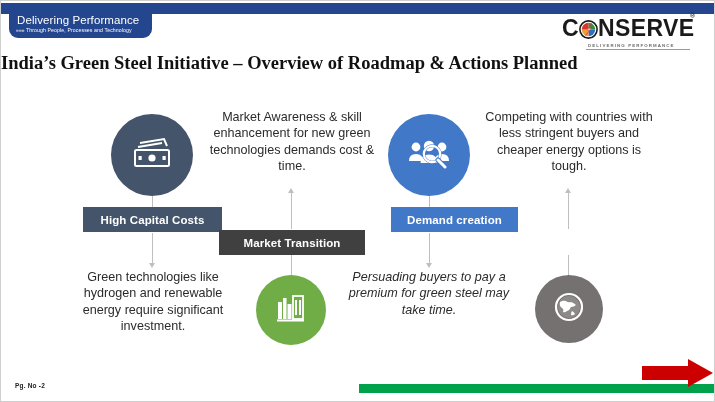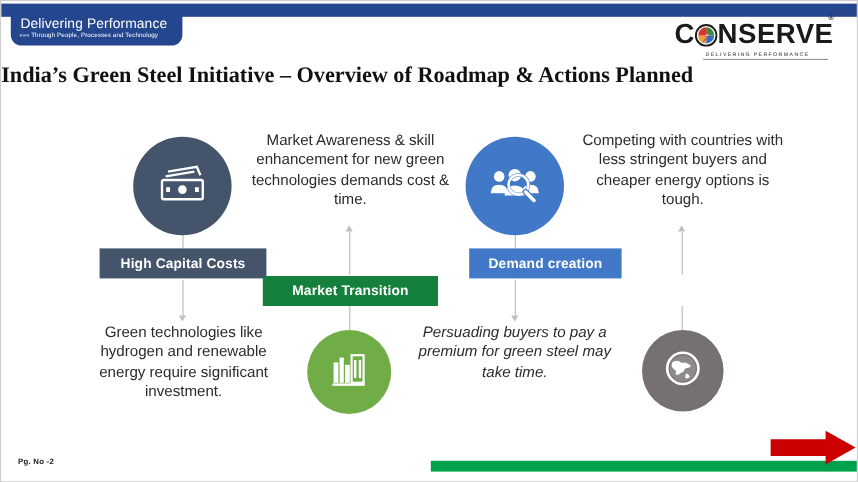--- a/index.html
+++ b/index.html
@@ -174,21 +174,21 @@
           <rect x="30.5" y="19" width="3.2" height="4" fill="#ffffff"></rect>
         </svg>
       </span>
     </div>
     <div class="boxlabel" style="left:82px;top:110px;width:139px;background:#44546A;">
       <span>High Capital Costs</span>
     </div>
     <div class="blurb" style="left:203px;top:12px;width:176px;">Market Awareness &amp; skill enhancement for new green technologies demands cost &amp; time.</div>
 
     <div class="blurb" style="left:66px;top:172px;width:172px;">Green technologies like hydrogen and renewable energy require significant investment.</div>
-    <div class="boxlabel" style="left:218px;top:133px;width:146px;background:#15803d;">
+    <div class="boxlabel" style="left:218px;top:133px;width:146px;background:#404040;">
       <span>Market Transition</span>
     </div>
     <div class="circle" style="left:255px;top:178px;width:70px;height:70px;background:#70AD47;">
       <span>
         <svg width="30" height="30" viewBox="0 0 30 30">
           <g fill="#ffffff">
             <rect x="2" y="9" width="4" height="17"></rect>
             <rect x="7" y="5" width="3.5" height="21"></rect>
             <rect x="11.5" y="11" width="4" height="15"></rect>
             <rect x="17" y="3" width="10" height="23" fill="none" stroke="#ffffff" stroke-width="1.8"></rect>

